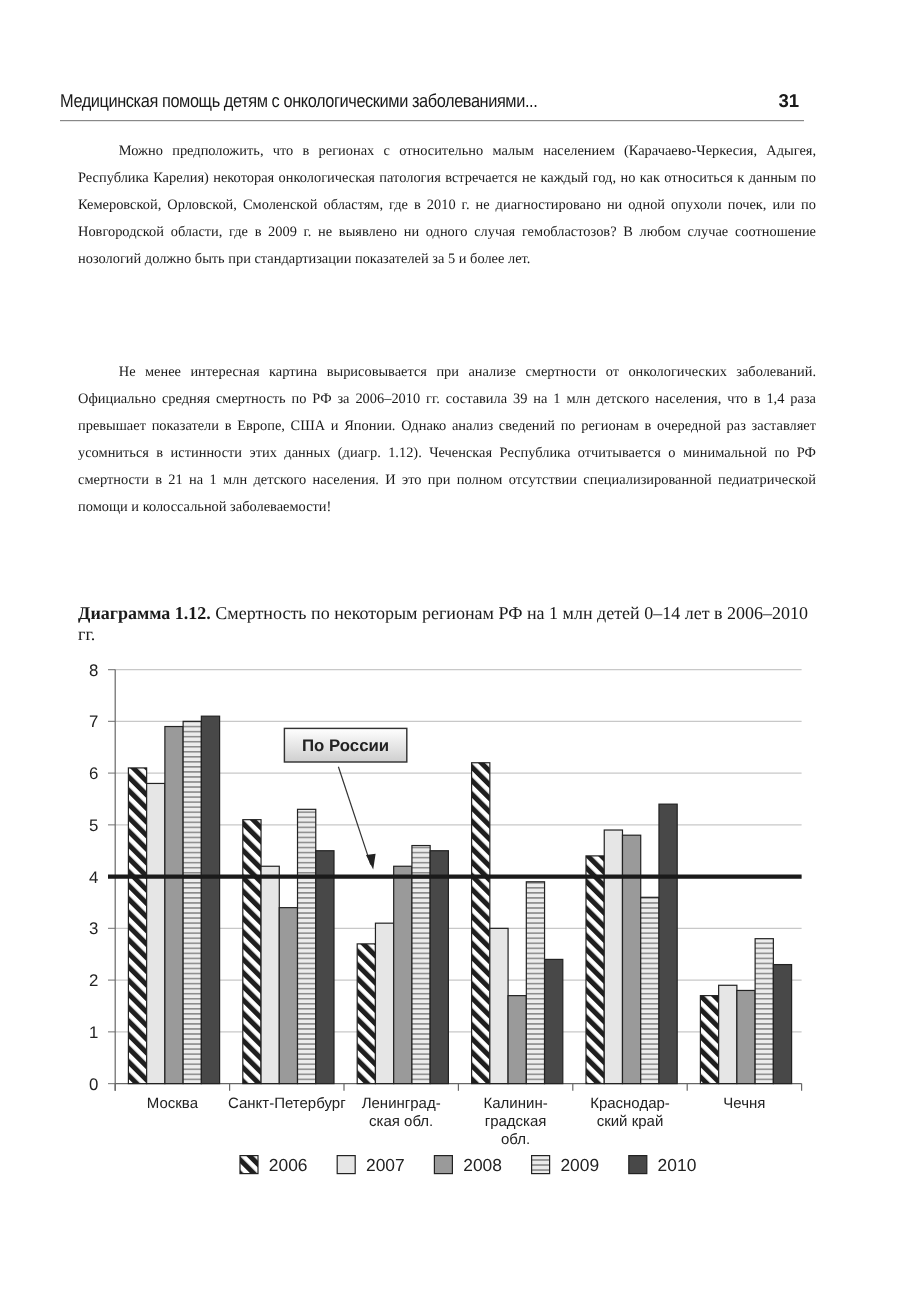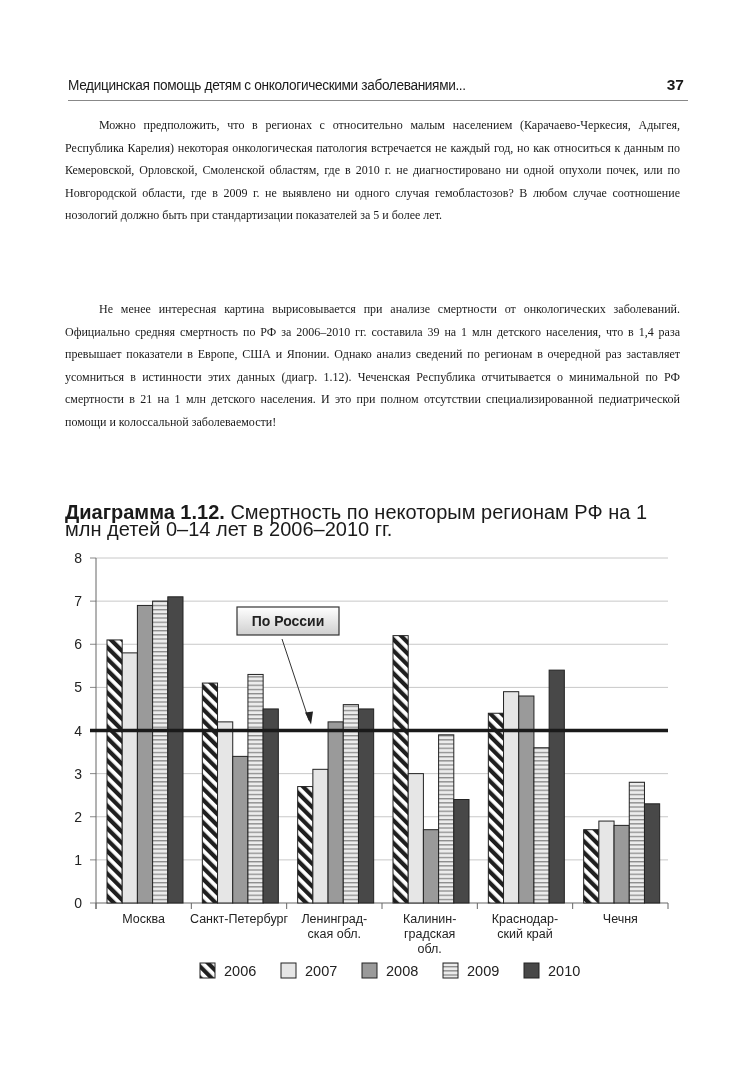--- a/index.html
+++ b/index.html
@@ -1,46 +1,46 @@
 <!DOCTYPE html>
 <html><head>
 <meta charset="utf-8">
 <style>
   html, body { margin: 0; padding: 0; background: #ffffff; }
   body { width: 753px; height: 1080px; position: relative; overflow: hidden; color: #1a1a1a; }
   .running-head {
-    position: absolute; left: 68px; top: 74px; width: 620px; height: 26px;
+    position: absolute; left: 50px; top: 74px; width: 620px; height: 26px;
     border-bottom: 1.5px solid #888;
     font-family: "Liberation Sans", sans-serif; font-size: 15.5px;
     transform-origin: left top;
   }
   .running-head .title { position: absolute; left: 0; top: 2px; letter-spacing: -0.4px; transform: scaleX(0.88); transform-origin: left top; white-space: nowrap; }
   .running-head .pageno { position: absolute; right: 4px; top: 2px; font-weight: bold; }
   .body-text {
     position: absolute; left: 65px; width: 615px;
     font-family: "Liberation Serif", serif; font-size: 12px; line-height: 22.6px;
     text-align: justify;
   }
   .body-text p { margin: 0; text-indent: 34px; }
   #para1 { top: 114px; }
   #para2 { top: 298px; }
   .caption {
     position: absolute; left: 65px; top: 504px; width: 615px;
-    font-family: Liberation Sans, sans-serif; font-size: 20px; line-height: 17px;
+    font-family: Liberation Serif, serif; font-size: 15px; line-height: 17px;
   }
   .caption .label { font-weight: bold; }
   #chart { position: absolute; left: 0; top: 540px; }
   .chart-svg text { font-family: "Liberation Sans", sans-serif; }
 </style>
 </head>
 <body>
 
 <div class="running-head">
   <span class="title">Медицинская помощь детям с онкологическими заболеваниями...</span>
-  <span class="pageno">37</span>
+  <span class="pageno">31</span>
 </div>
 
 <div class="body-text" id="para1">
   <p>Можно предположить, что в регионах с относительно малым населением (Карачаево-Черкесия, Адыгея, Республика Карелия) некоторая онкологическая патология встречается не каждый год, но как относиться к данным по Кемеровской, Орловской, Смоленской областям, где в 2010 г. не диагностировано ни одной опухоли почек, или по Новгородской области, где в 2009 г. не выявлено ни одного случая гемобластозов? В любом случае соотношение нозологий должно быть при стандартизации показателей за 5 и более лет.</p>
 </div>
 <div class="body-text" id="para2">
   <p>Не менее интересная картина вырисовывается при анализе смертности от онкологических заболеваний. Официально средняя смертность по РФ за 2006–2010 гг. составила 39 на 1 млн детского населения, что в 1,4 раза превышает показатели в Европе, США и Японии. Однако анализ сведений по регионам в очередной раз заставляет усомниться в истинности этих данных (диагр. 1.12). Чеченская Республика отчитывается о минимальной по РФ смертности в 21 на 1 млн детского населения. И это при полном отсутствии специализированной педиатрической помощи и колоссальной заболеваемости!</p>
 </div>
 
 <div class="caption">

